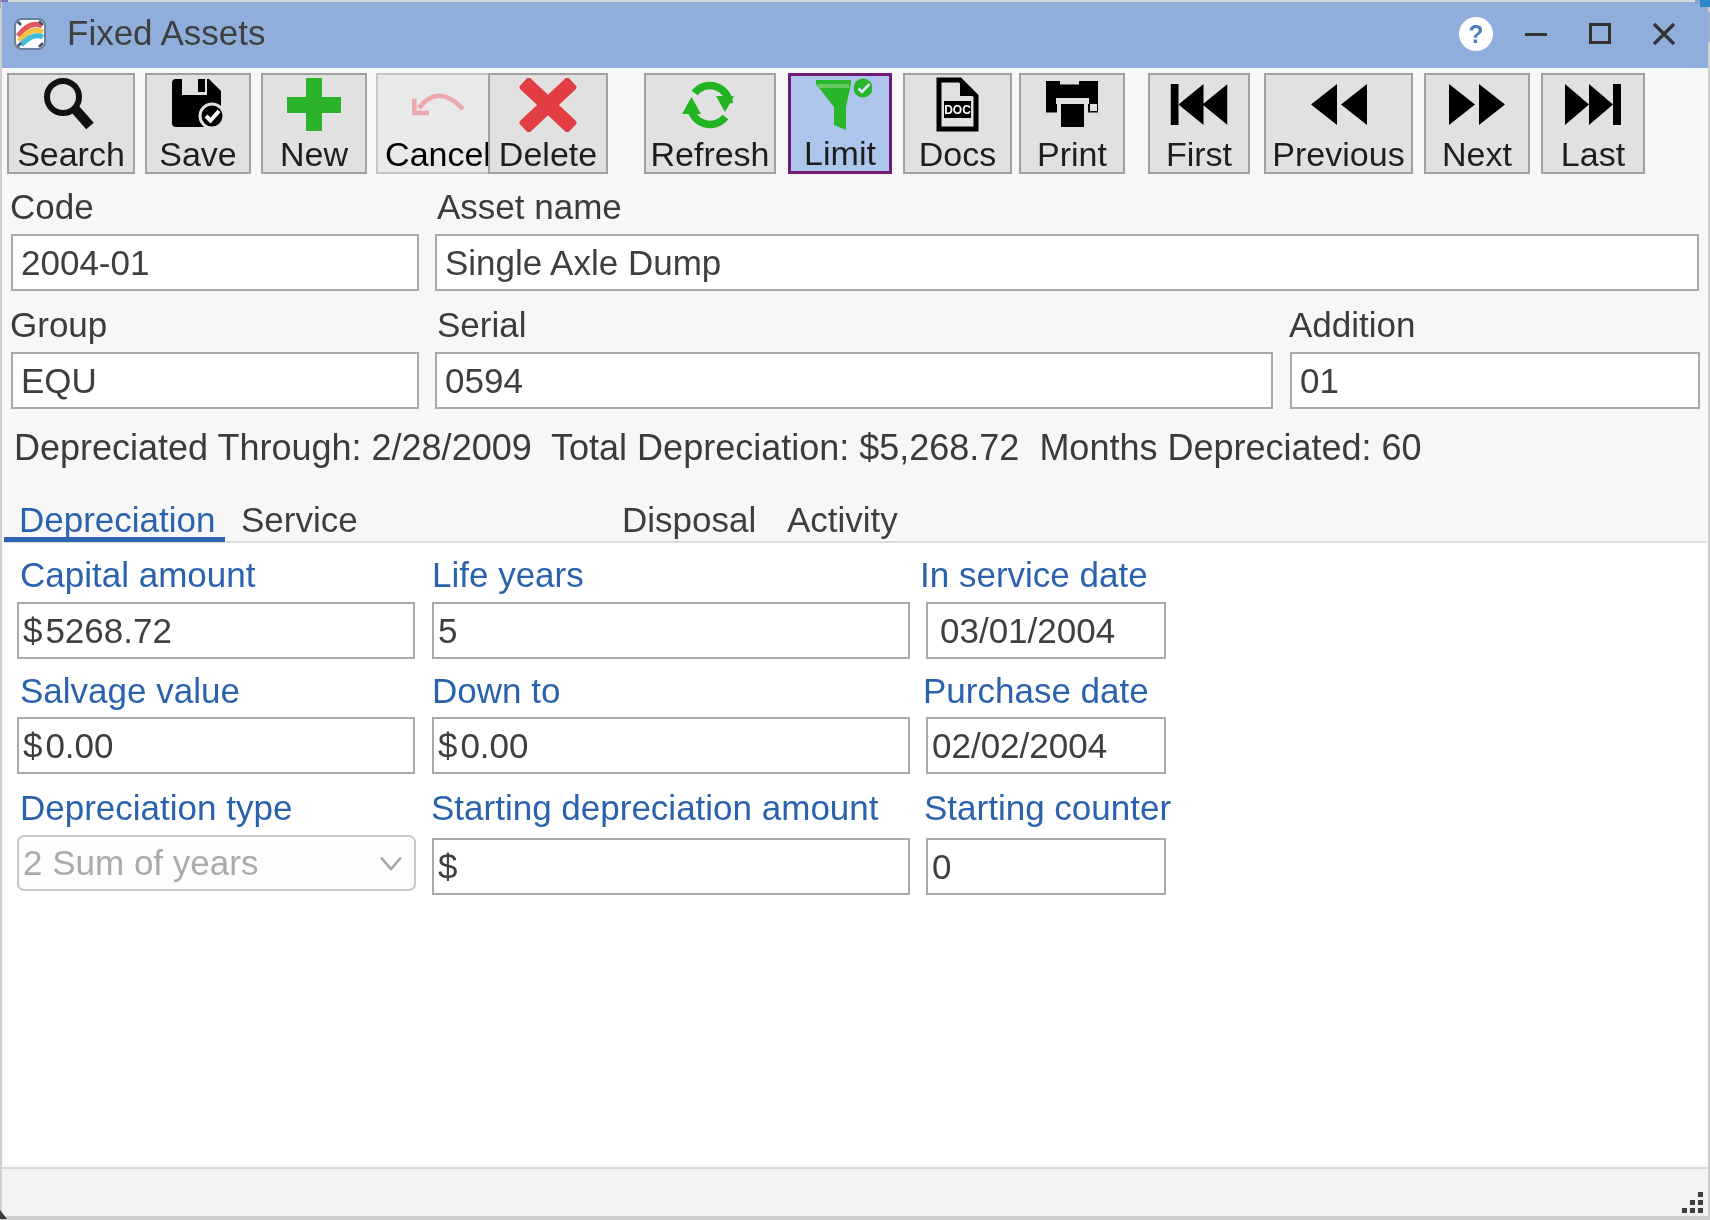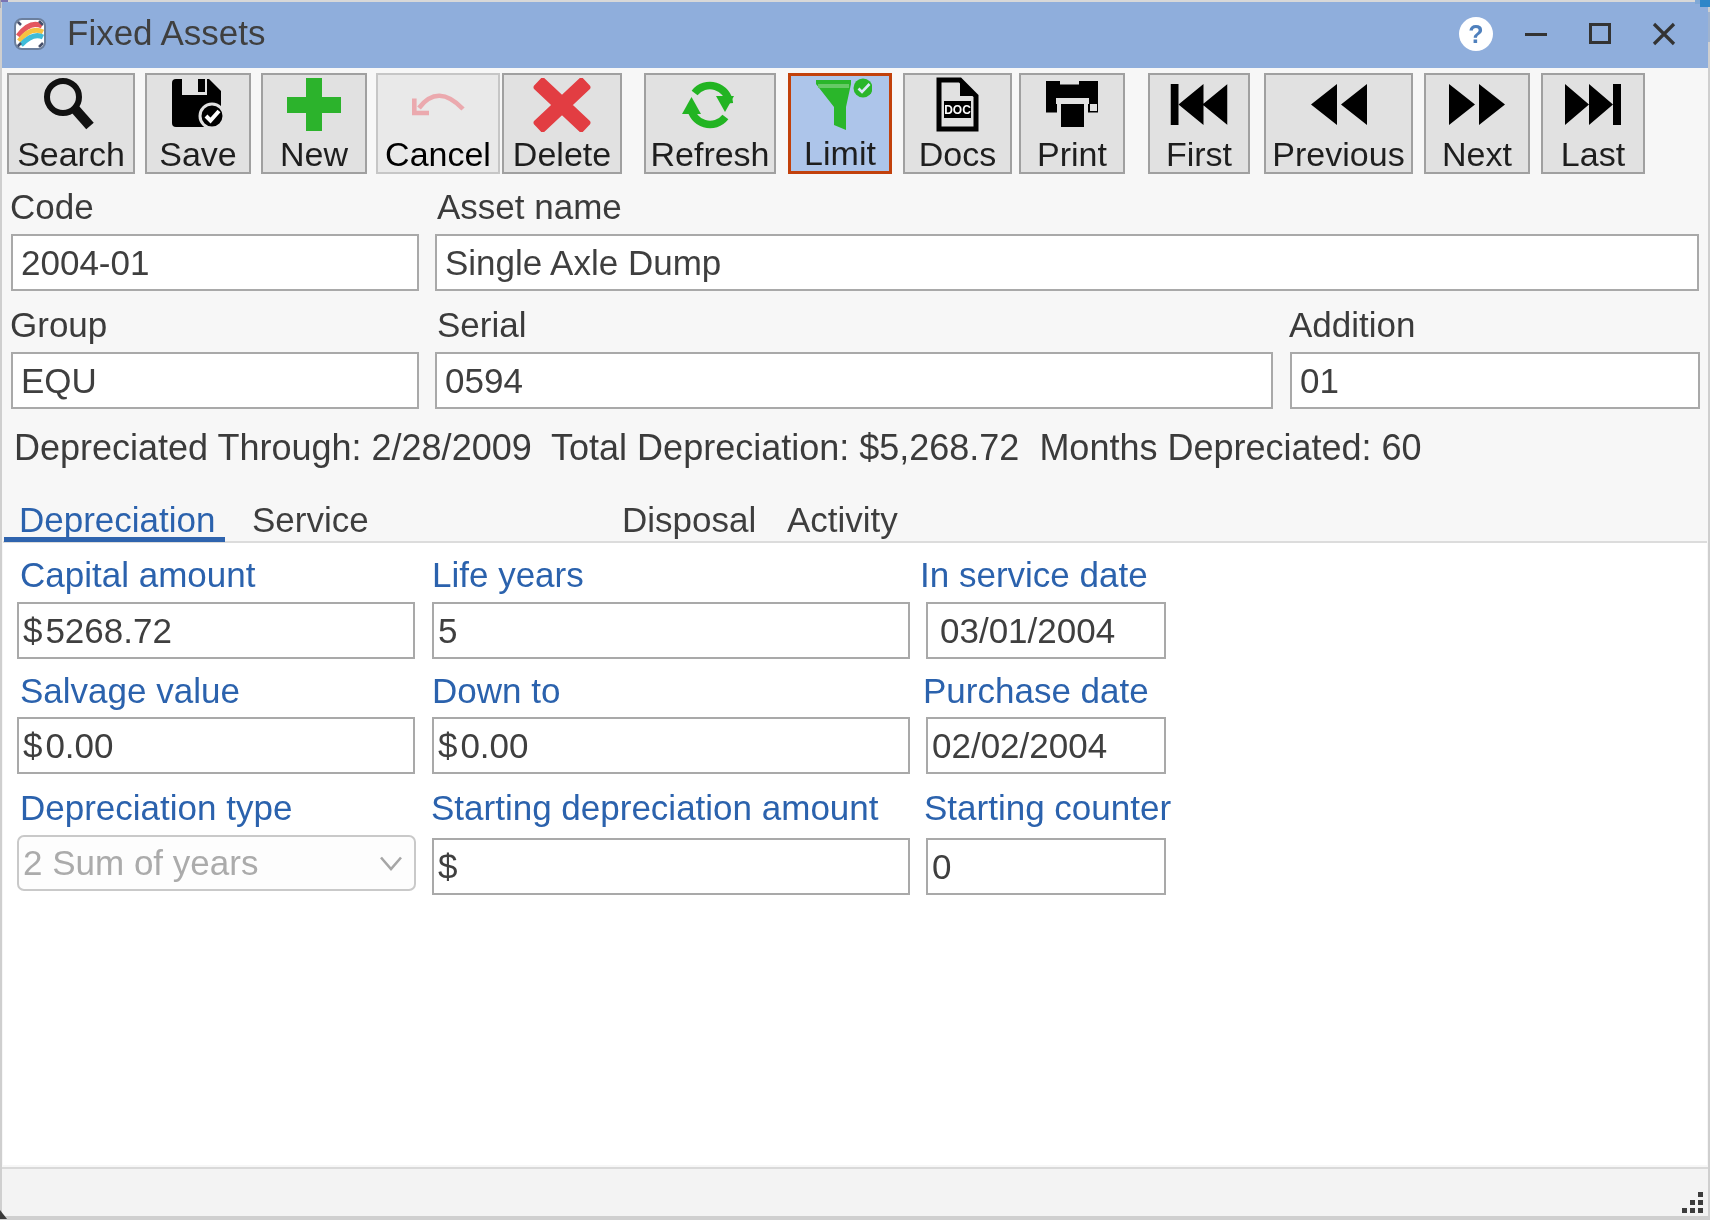--- a/index.html
+++ b/index.html
@@ -14,21 +14,21 @@
   #btop { position:absolute; left:0; top:0; width:1710px; height:2px; background:#d8d8d8; }
   #bleft { position:absolute; left:0; top:2px; width:2px; height:1214px; background:#cfcfcf; }
   #bright { position:absolute; right:0; top:2px; width:2px; height:1214px; background:#cfcfcf; }
   #bbot { position:absolute; left:0; bottom:0; width:1710px; height:4px; background:#cfcfcf; }
   
   .tbtn { position:absolute; top:73px; height:101px; background:#e1e1e1; border:2px solid #a0a0a0; text-align:center; }
   .tbtn .lbl { position:absolute; bottom:1px; left:0; right:0; font-size:34px; line-height:1; color:#1e1e1e; }
   .tbtn svg { position:absolute; top:3px; left:50%; transform:translateX(-50%); }
   .tbtn.disabled { background:#e9e9e9; border-color:#c6c6c6; }
   .tbtn.disabled .lbl { color:#000000; }
-  .tbtn.checked { background:#adc5ea; border:3px solid #c2410c; }
+  .tbtn.checked { background:#adc5ea; border:3px solid #701a75; }
   
   .flabel { position:absolute; font-size:35px; color:#3b3b3b; white-space:pre; }
   .input { position:absolute; background:#fff; border:2px solid #a9a9a9; font-size:35px; color:#3f3f3f; padding-left:8px; display:flex; align-items:center; white-space:pre; }
   
   #tabline { position:absolute; left:3px; top:541px; width:1704px; height:2px; background:#dcdcdc; }
   .tab { position:absolute; top:500px; font-size:35px; color:#3e3e3e; }
   .tab.active { color:#2b62ad; }
   #tabunderline { position:absolute; left:4px; top:537px; width:221px; height:5px; background:#2f64ae; }
   #panel { position:absolute; left:3px; top:543px; width:1704px; height:622px; background:#ffffff; }
   .blabel { position:absolute; font-size:35px; color:#2b62ad; white-space:pre; }
@@ -98,21 +98,21 @@
       </svg>
     <div class="lbl">New</div>
   </div>
   <div class="tbtn disabled" style="left:376px; width:124px;">
     <svg width="60" height="56" viewBox="0 0 60 56">
         <path d="M6.3 20.5 V35 M4 35 H21" fill="none" stroke="#eba9ae" stroke-width="4.6"></path>
         <path d="M11 30 Q 30 5 55 31" fill="none" stroke="#eba9ae" stroke-width="4.6"></path>
       </svg>
     <div class="lbl">Cancel</div>
   </div>
-  <div class="tbtn" style="left:502px; width:120px;">
+  <div class="tbtn" style="left:488px; width:120px;">
     <svg width="57" height="54" viewBox="0 0 57 54">
         <path d="M4 4 L53 50 M53 4 L4 50" stroke="#e23d42" stroke-width="15"></path>
       </svg>
     <div class="lbl">Delete</div>
   </div>
   <div class="tbtn" style="left:644px; width:132px;">
     <svg width="56" height="50" viewBox="0 0 56 50" style="top:6px;">
         <path d="M12.6 12 A19.5 19.5 0 0 1 47.4 22.3" fill="none" stroke="#22b422" stroke-width="7.5"></path>
         <path d="M34 15 L52 15 L43 31 Z" fill="#22b422"></path>
         <path d="M43.4 36 A19.5 19.5 0 0 1 8.6 25.7" fill="none" stroke="#22b422" stroke-width="7.5"></path>
@@ -182,21 +182,21 @@
   <div class="input" style="left:435px; top:234px; width:1264px; height:57px;">Single Axle Dump</div>
   <div class="flabel" style="left:10px; top:305px;">Group</div>
   <div class="flabel" style="left:437px; top:305px;">Serial</div>
   <div class="flabel" style="left:1289px; top:305px;">Addition</div>
   <div class="input" style="left:11px; top:352px; width:408px; height:57px;">EQU</div>
   <div class="input" style="left:435px; top:352px; width:838px; height:57px;">0594</div>
   <div class="input" style="left:1290px; top:352px; width:410px; height:57px;">01</div>
   <div class="flabel" style="left:14px; top:427px; font-size:36px;">Depreciated Through: 2/28/2009  Total Depreciation: $5,268.72  Months Depreciated: 60</div>
 
   <div class="tab active" style="left:19px;">Depreciation</div>
-  <div class="tab" style="left:252px;">Service</div>
+  <div class="tab" style="left:241px;">Service</div>
   <div class="tab" style="left:622px;">Disposal</div>
   <div class="tab" style="left:787px;">Activity</div>
   <div id="tabline"></div>
   <div id="tabunderline"></div>
   <div id="panel"></div>
 
   <div class="blabel" style="left:20px; top:555px;">Capital amount</div>
   <div class="blabel" style="left:432px; top:555px;">Life years</div>
   <div class="blabel" style="left:920px; top:555px;">In service date</div>
   <div class="input" style="left:17px; top:602px; width:398px; height:57px; padding-left:4px;">$ 5268.72</div>

